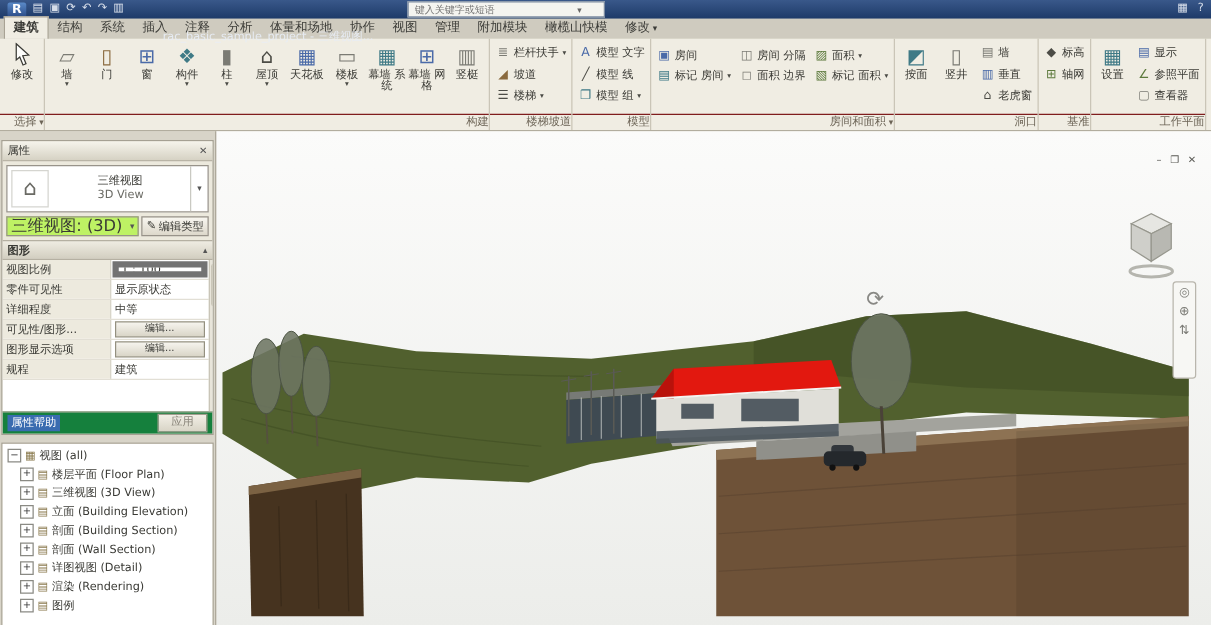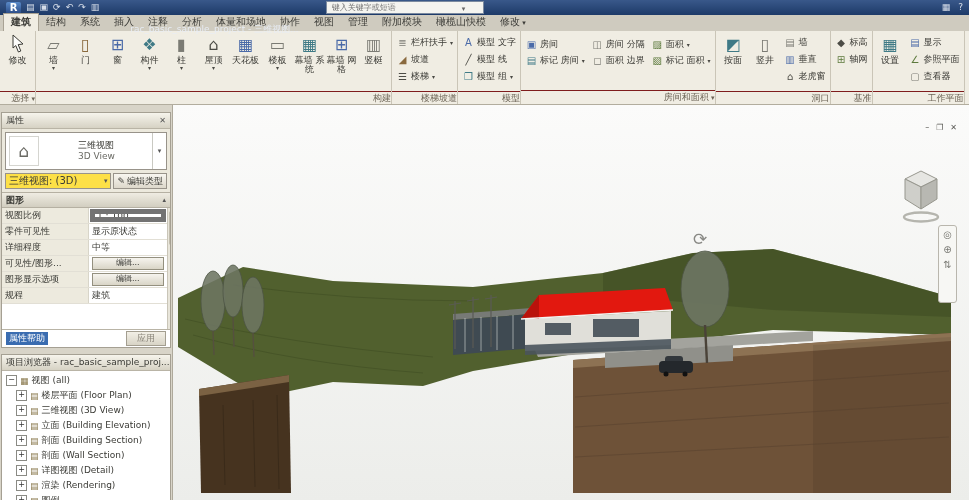--- a/index.html
+++ b/index.html
@@ -51,42 +51,42 @@
             padding:0 4px;font-size:9px;border-bottom:1px solid #b9b4a6;white-space:nowrap;overflow:hidden;}
   .pal-x{margin-left:auto;color:#555;font-size:8px;}
   .typebox{margin:3px;border:1px solid #98938a;background:#fff;height:36px;display:flex;align-items:center;}
   .ticon{width:28px;height:28px;margin:0 3px;border:1px solid #d5d5d0;font-size:17px;line-height:28px;
          text-align:center;color:#6a6a64;}
   .tlines{flex:1;font-size:9px;line-height:11px;margin-left:36px;}
   .tarr{width:13px;align-self:stretch;border-left:1px solid #c9c9c2;display:flex;align-items:center;
         justify-content:center;color:#555;font-size:7px;}
   .tarr::after{content:"▾";}
   .typerow{display:flex;margin:0 3px 3px;gap:2px;height:16px;}
-  .typesel{flex:1;background:#fde047;border:1px solid #98938a;display:flex;align-items:center;
-           padding:0 3px;font-size:10px;}
+  .typesel{flex:1;background:#bef264;border:1px solid #98938a;display:flex;align-items:center;
+           padding:0 3px;font-size:13px;}
   .typesel::after{content:"▾";margin-left:auto;font-size:7px;color:#555;}
   .edittype{border:1px solid #98938a;background:linear-gradient(#f8f6f0,#ddd8cb);display:flex;
             align-items:center;gap:2px;padding:0 3px;font-size:9px;white-space:nowrap;}
   .sechead{height:14px;background:linear-gradient(#efece2,#d2cec0);border-top:1px solid #b5b0a2;
            border-bottom:1px solid #b5b0a2;display:flex;align-items:center;padding:0 4px;
            font-weight:bold;font-size:9px;}
   .sechead .caret{margin-left:auto;font-size:7px;color:#555;}
   .pgridwrap{flex:1;display:flex;background:#fff;overflow:hidden;}
   .pgrid{flex:1;}
   .prow{display:flex;height:15px;border-bottom:1px solid #e2dfd5;font-size:9px;}
   .plabel{width:80px;background:#edeade;border-right:1px solid #d8d5c9;padding:1px 3px;
           white-space:nowrap;overflow:hidden;}
   .pvalue{flex:1;padding:1px 3px;white-space:nowrap;overflow:hidden;display:flex;align-items:center;}
   .pvalue.box{border:5px solid #737373;margin:1px;padding:0 2px;}
   .pbtn{margin:0 auto;border:1px solid #94907f;background:linear-gradient(#f6f4ee,#d9d5c7);
         padding:0 23px;font-size:8px;height:11px;line-height:10px;}
   .vsb{width:9px;background:#e8e5da;border-left:1px solid #c9c5b8;position:relative;}
   .thumb{position:absolute;top:3px;left:1px;width:6px;height:34px;background:#c2bdae;border-radius:2px;}
   .palfoot{height:17px;display:flex;align-items:center;padding:0 4px;border-top:1px solid #b9b4a6;
-           background:#ffffff;}
+           background:#15803d;}
   .helplink{background:#3a6cb0;color:#fff;padding:0 3px;font-size:9px;}
   .applybtn{margin-left:auto;border:1px solid #a39e90;background:linear-gradient(#f2efe6,#d8d4c6);
             color:#8a857a;padding:0 10px;height:13px;line-height:12px;font-size:9px;}
   .tree{flex:1;background:#fff;overflow:hidden;font-size:9px;padding-top:2px;}
   .titem{display:flex;align-items:center;gap:3px;height:15px;padding-left:4px;white-space:nowrap;}
   .titem.child{padding-left:14px;}
   .expander{width:9px;height:9px;border:1px solid #8a8a84;background:#fff;font-size:8px;line-height:7px;
             text-align:center;color:#333;flex:0 0 9px;}
   .expander.plus::before{content:"+";}
   .expander.minus::before{content:"−";}
@@ -423,24 +423,20 @@
             <div class="thumb"></div>
           </div>
       </div>
       <div class="palfoot">
         <span class="helplink">属性帮助</span>
         <span class="applybtn">应用</span>
       </div>
     </div>
 
     <div class="palette browser">
-      <div class="pal-head">
-        <span>项目浏览器 - rac_basic_sample_proj...</span>
-        <span class="pal-x">✕</span>
-      </div>
       <div class="tree">
         <div class="titem">
           <span class="expander minus"></span>
           <span class="ticol">▦</span>
           <span>视图 (all)</span>
         </div>
         <div class="titem child">
           <span class="expander plus"></span>
           <span class="ticol">▤</span>
           <span>楼层平面 (Floor Plan)</span>

